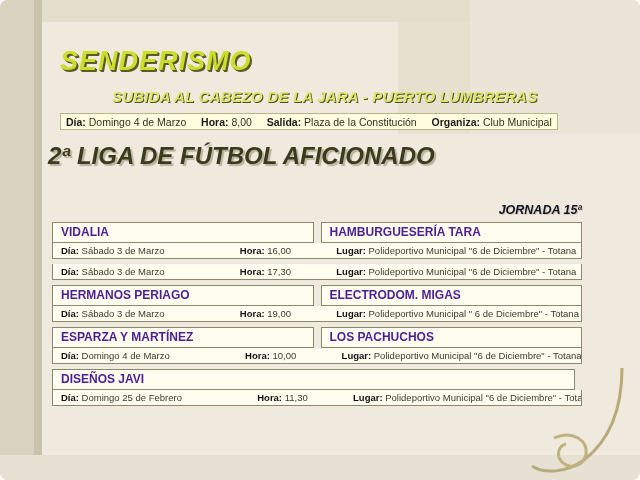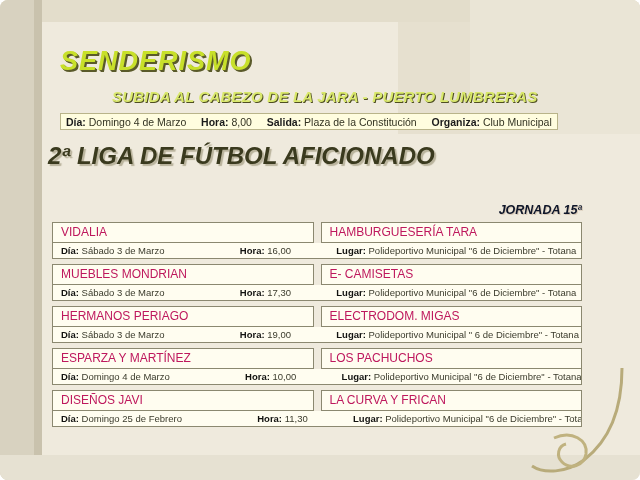--- a/index.html
+++ b/index.html
@@ -134,22 +134,22 @@
   }
   .teams-row {
     display: flex;
     height: 21px;
   }
   .team {
     flex: 1;
     background: #fffdf0;
     border: 1px solid #8b8870;
     font-size: 12px;
-    font-weight: normal;
-    color: #be185d;
+    font-weight: bold;
+    color: #4c1d95;
     line-height: 19px;
     padding-left: 8px;
     box-sizing: border-box;
     overflow: hidden;
     white-space: nowrap;
   }
   .team.home { margin-right: 7px; }
   .details-row {
     height: 16px;
     background: #fffdf0;
@@ -217,24 +217,20 @@
         <span class="gap-a"></span>
         <b>Hora:</b>
         <span>16,00</span>
         <span class="gap-b"></span>
         <b>Lugar:</b>
         <span>Polideportivo Municipal "6 de Diciembre" - Totana</span>
       </div>
     </div>
 
     <div class="match">
-      <div class="teams-row">
-        <div class="team home">MUEBLES MONDRIAN</div>
-        <div class="team away">E- CAMISETAS</div>
-      </div>
       <div class="details-row">
         <b>Día:</b>
         <span>Sábado 3 de Marzo</span>
         <span class="gap-a"></span>
         <b>Hora:</b>
         <span>17,30</span>
         <span class="gap-b"></span>
         <b>Lugar:</b>
         <span>Polideportivo Municipal "6 de Diciembre" - Totana</span>
       </div>
@@ -270,21 +266,20 @@
         <span>10,00</span>
         <span class="gap-b"></span>
         <b>Lugar:</b>
         <span>Polideportivo Municipal "6 de Diciembre" - Totana</span>
       </div>
     </div>
 
     <div class="match">
       <div class="teams-row">
         <div class="team home">DISEÑOS JAVI</div>
-        <div class="team away">LA CURVA Y FRICAN</div>
       </div>
       <div class="details-row">
         <b>Día:</b>
         <span>Domingo 25 de Febrero</span>
         <span class="gap-a"></span>
         <b>Hora:</b>
         <span>11,30</span>
         <span class="gap-b"></span>
         <b>Lugar:</b>
         <span>Polideportivo Municipal "6 de Diciembre" - Totana</span>

